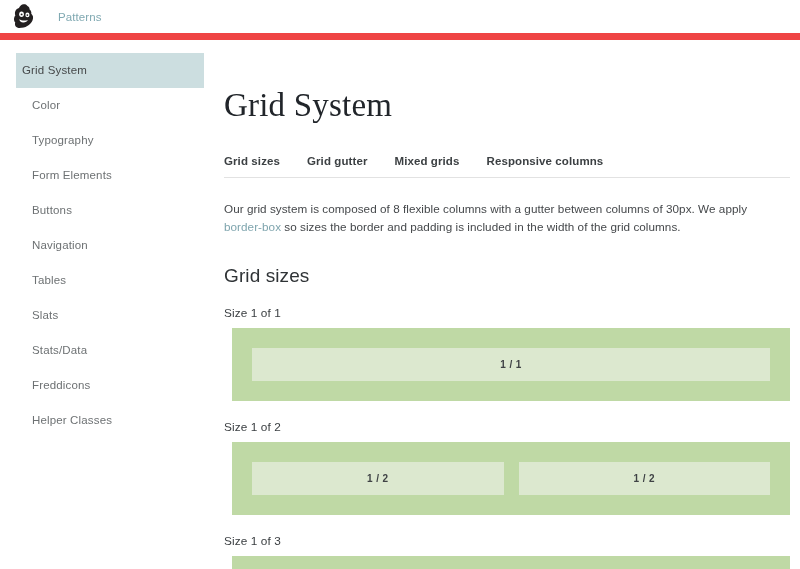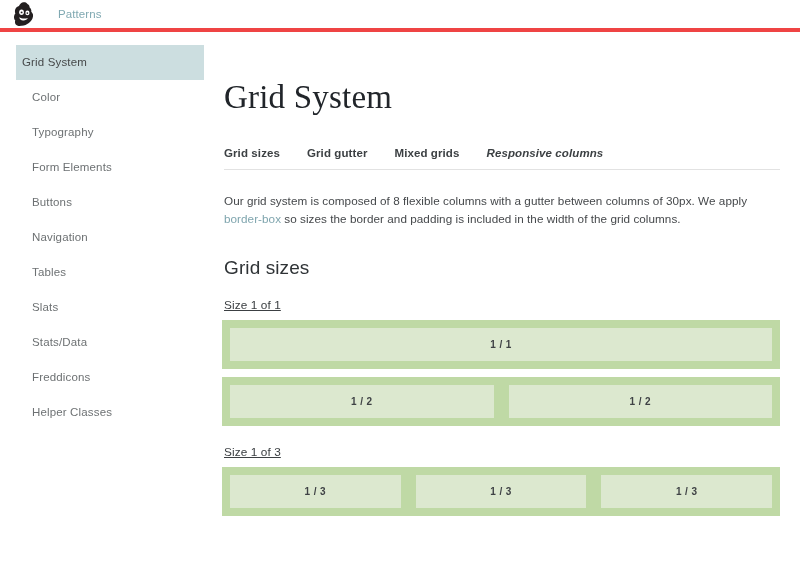--- a/index.html
+++ b/index.html
@@ -5,22 +5,22 @@
   * { box-sizing: border-box; margin: 0; padding: 0; }
   html, body {
     width: 800px; height: 569px;
     background: #ffffff;
     font-family: "Liberation Sans", sans-serif;
     overflow: hidden;
   }
 
   
   .header {
-    height: 32px;
-    border-bottom: 4px solid #ef4444;
+    height: 40px;
+    border-bottom: 7px solid #ef4444;
     display: flex;
     align-items: center;
     padding-left: 9px;
     background: #fff;
   }
   .logo {
     width: 30px; height: 30px;
     display: flex; align-items: center; justify-content: center;
     flex: 0 0 auto;
   }
@@ -91,21 +91,21 @@
   }
   .tab {
     font-size: 11.5px;
     font-weight: bold;
     color: #3c4043;
     text-decoration: none;
     margin-right: 27px;
     cursor: pointer;
     letter-spacing: .1px;
   }
-  .tab:last-child { margin-right: 0; font-style: italic; }
+  .tab:last-child { margin-right: 0; }
 
   
   .intro {
     margin-top: 22px;
     margin-left: 10px;
     max-width: 558px;
     font-size: 11.7px;
     line-height: 17.5px;
     color: #45484b;
     letter-spacing: .05px;
@@ -124,30 +124,29 @@
     color: #2f3336;
     letter-spacing: .1px;
   }
 
   .demo-label {
     margin-top: 19px;
     margin-left: 10px;
     font-size: 11.8px;
     color: #3c4043;
     letter-spacing: .1px;
-    text-decoration: underline;
   }
 
   
   .grid-wrap {
     margin-top: 8px;
-    margin-left: 8px;
+    margin-left: 18px;
     width: 558px;
     background: #bfd9a5;
-    padding: 8px;
+    padding: 20px;
     display: flex;
   }
   .grid-cell {
     background: #dce8cf;
     height: 33px;
     line-height: 33px;
     text-align: center;
     font-size: 10px;
     font-weight: bold;
     color: #3f4245;
@@ -210,20 +209,21 @@
 
     <p class="intro"><span>Our grid system is composed of 8 flexible columns with a gutter between columns of 30px. We apply </span><a>border-box</a><span> so sizes the border and padding is included in the width of the grid columns.</span></p>
 
     <h2 class="section-title">Grid sizes</h2>
 
     <div class="demo-label">Size 1 of 1</div>
     <div class="grid-wrap">
       <div class="grid-cell c1">1 / 1</div>
     </div>
 
+    <div class="demo-label">Size 1 of 2</div>
     <div class="grid-wrap">
       <div class="grid-cell c2">1 / 2</div>
       <div class="gutter"></div>
       <div class="grid-cell c2">1 / 2</div>
     </div>
 
     <div class="demo-label">Size 1 of 3</div>
     <div class="grid-wrap">
       <div class="grid-cell c3">1 / 3</div>
       <div class="gutter"></div>

